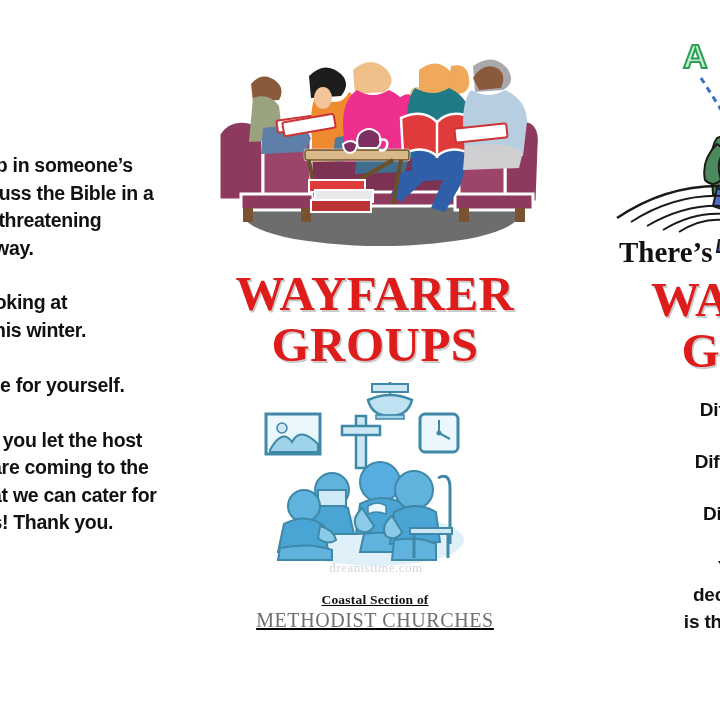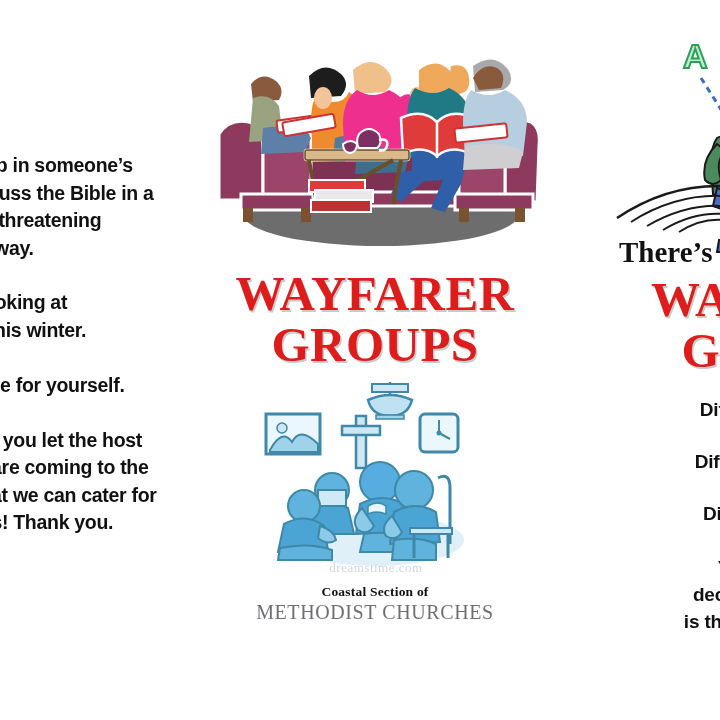--- a/index.html
+++ b/index.html
@@ -62,22 +62,23 @@
     letter-spacing:0.5px;
     text-shadow:1.5px 1.5px 0 rgba(80,80,80,0.30);
     margin-top:14px;
   }
   .study-art{
     width:222px;height:200px;
     margin:12px auto 0 auto;
     display:block;
   }
   .caption{
-    margin-top:2px;
+    margin-top:10px;
     font-family:"Liberation Serif",serif;
+    text-decoration:underline;
   }
   .caption .l1{
     display:block;
     font-weight:bold;
     font-size:13.5px;
     color:#111;
     letter-spacing:0.2px;
   }
   .caption .l2{
     display:block;

